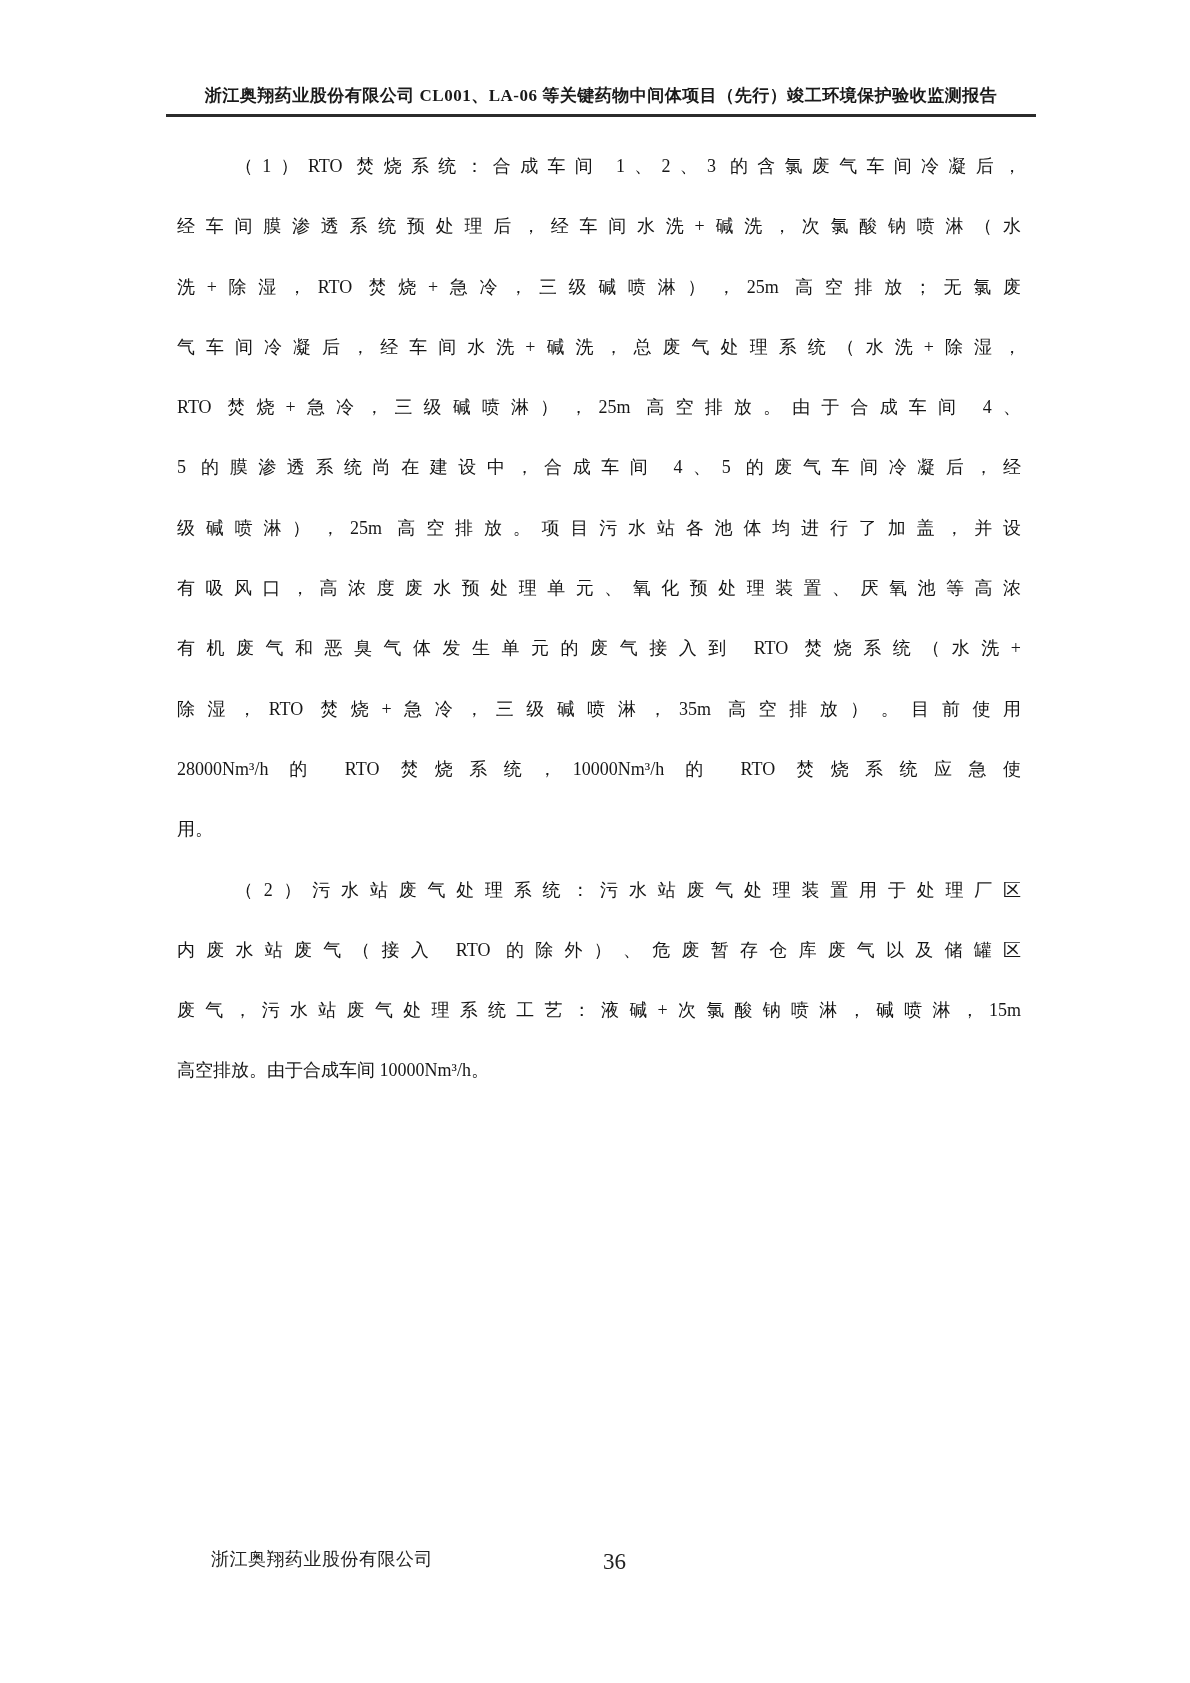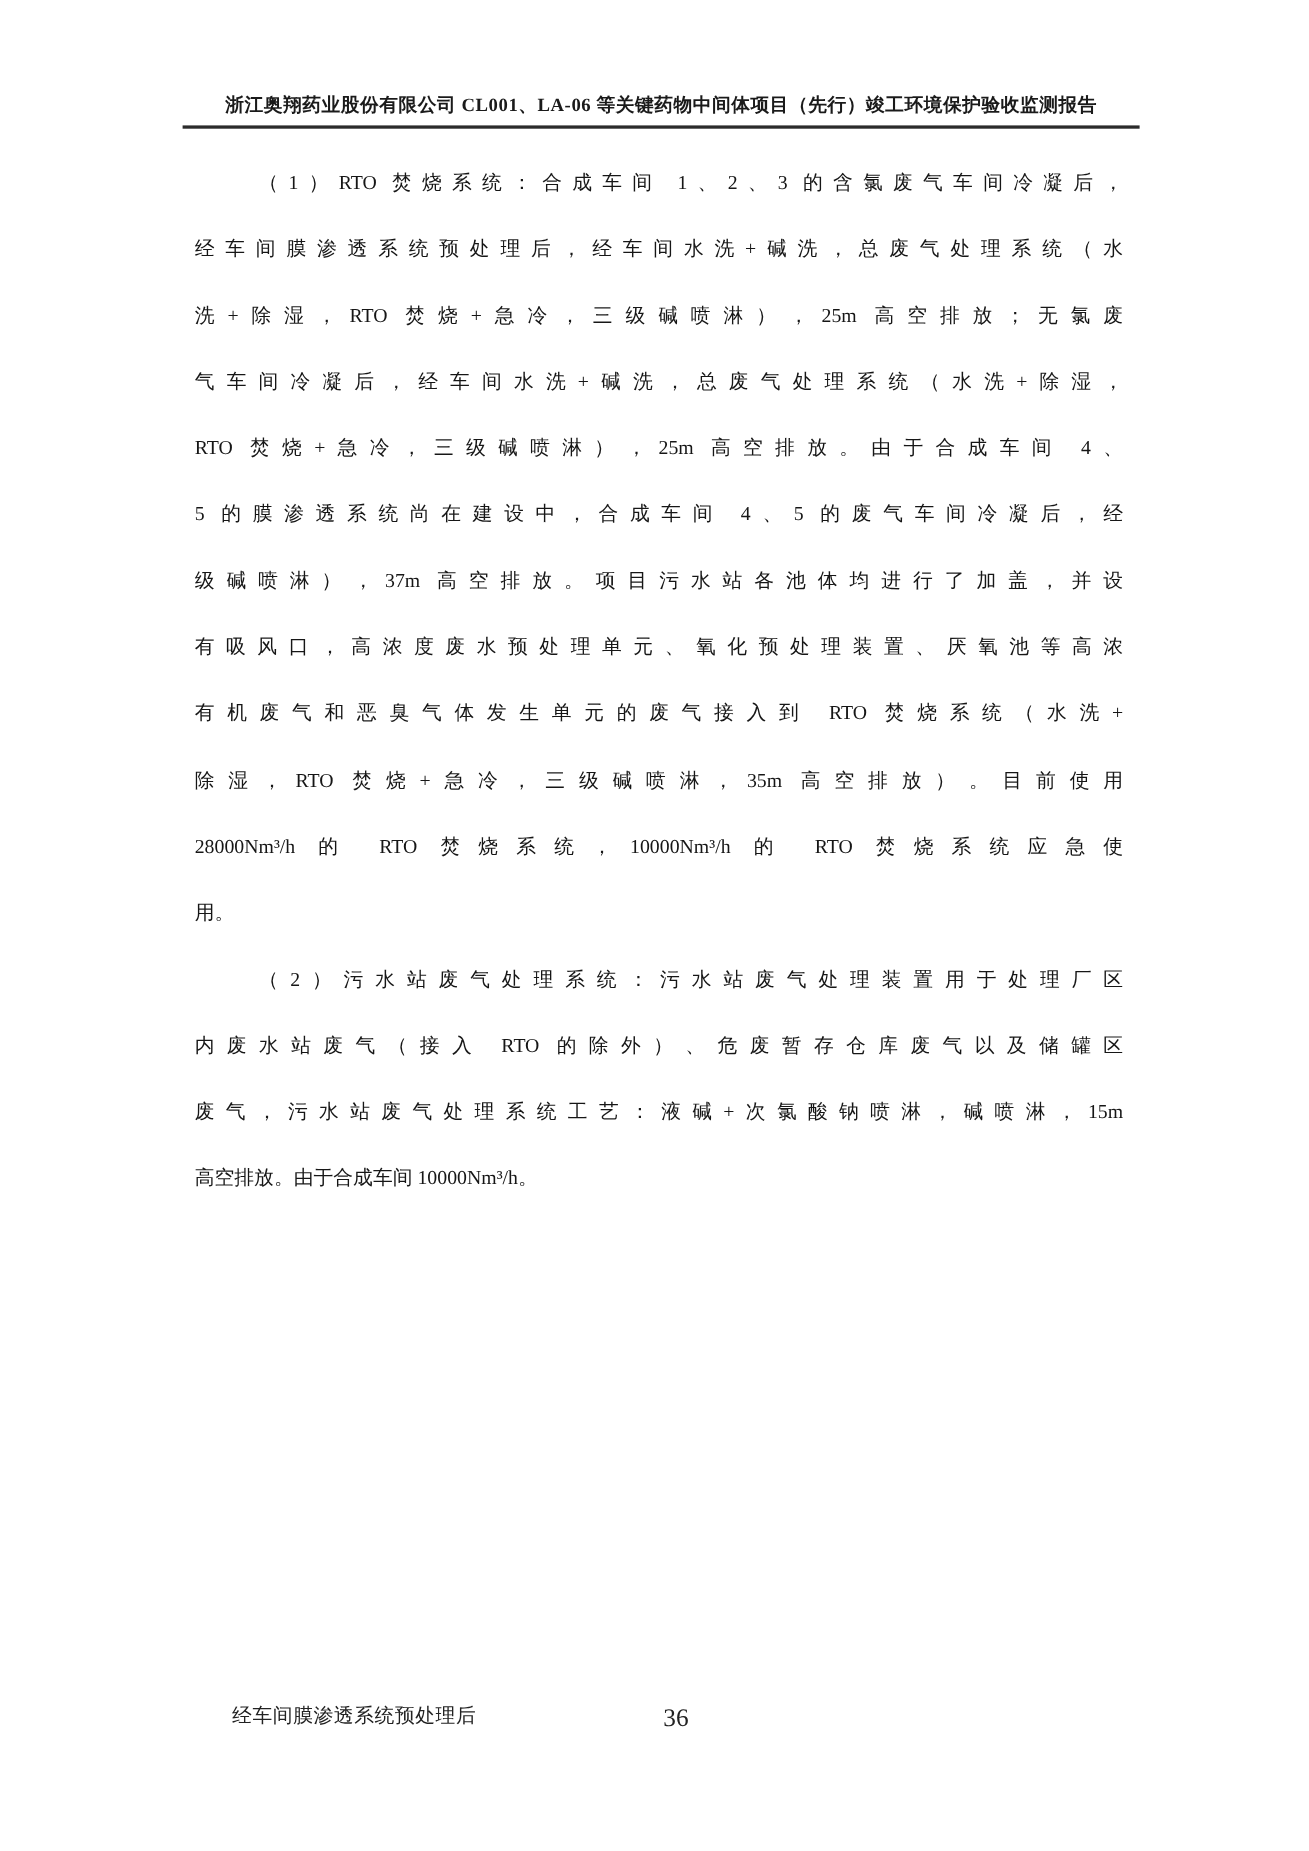--- a/index.html
+++ b/index.html
@@ -80,35 +80,35 @@
 <body>
 
 <div class="page">
 
   <div class="doc-header">
     <div class="doc-header-text">浙江奥翔药业股份有限公司 CL001、LA-06 等关键药物中间体项目（先行）竣工环境保护验收监测报告</div>
   </div>
 
   <div class="doc-body">
     <p class="line indent">（1）RTO 焚烧系统：合成车间 1、2、3 的含氯废气车间冷凝后，</p>
-    <p class="line">经车间膜渗透系统预处理后，经车间水洗+碱洗，总废气处理系统（水</p>
+    <p class="line">经车间膜渗透系统预处理后，经车间水洗+碱洗，次氯酸钠喷淋（水</p>
     <p class="line">洗+除湿，RTO 焚烧+急冷，三级碱喷淋），25m 高空排放；无氯废</p>
     <p class="line">气车间冷凝后，经车间水洗+碱洗，总废气处理系统（水洗+除湿，</p>
     <p class="line">RTO 焚烧+急冷，三级碱喷淋），25m 高空排放。由于合成车间 4、</p>
     <p class="line">5 的膜渗透系统尚在建设中，合成车间 4、5 的废气车间冷凝后，经</p>
-    <p class="line">级碱喷淋），37m 高空排放。项目污水站各池体均进行了加盖，并设</p>
+    <p class="line">级碱喷淋），25m 高空排放。项目污水站各池体均进行了加盖，并设</p>
     <p class="line">有吸风口，高浓度废水预处理单元、氧化预处理装置、厌氧池等高浓</p>
     <p class="line">有机废气和恶臭气体发生单元的废气接入到 RTO 焚烧系统（水洗+</p>
     <p class="line">除湿，RTO 焚烧+急冷，三级碱喷淋，35m 高空排放）。目前使用</p>
     <p class="line">28000Nm³/h 的 RTO 焚烧系统，10000Nm³/h 的 RTO 焚烧系统应急使</p>
     <p class="line para-end">用。</p>
 
     <p class="line indent">（2）污水站废气处理系统：污水站废气处理装置用于处理厂区</p>
     <p class="line">内废水站废气（接入 RTO 的除外）、危废暂存仓库废气以及储罐区</p>
     <p class="line">废气，污水站废气处理系统工艺：液碱+次氯酸钠喷淋，碱喷淋，15m</p>
     <p class="line para-end">高空排放。由于合成车间 10000Nm³/h。</p>
   </div>
 
-  <div class="footer-org">经车间膜渗透系统预处理后</div>
+  <div class="footer-org">浙江奥翔药业股份有限公司</div>
 
   <div class="footer-page">36</div>
 
 </div>
 
 </body></html>

